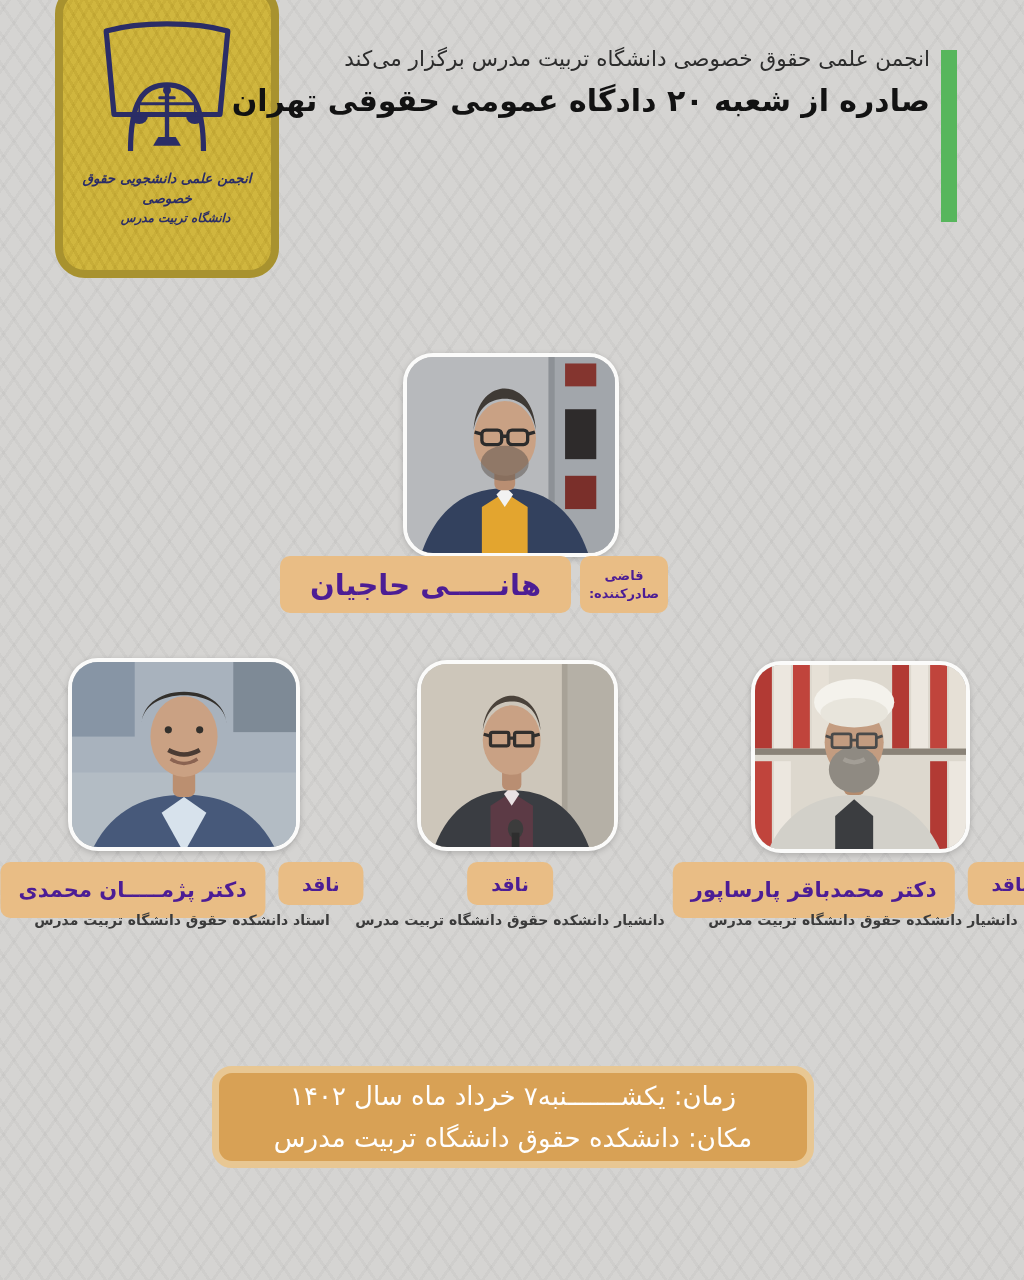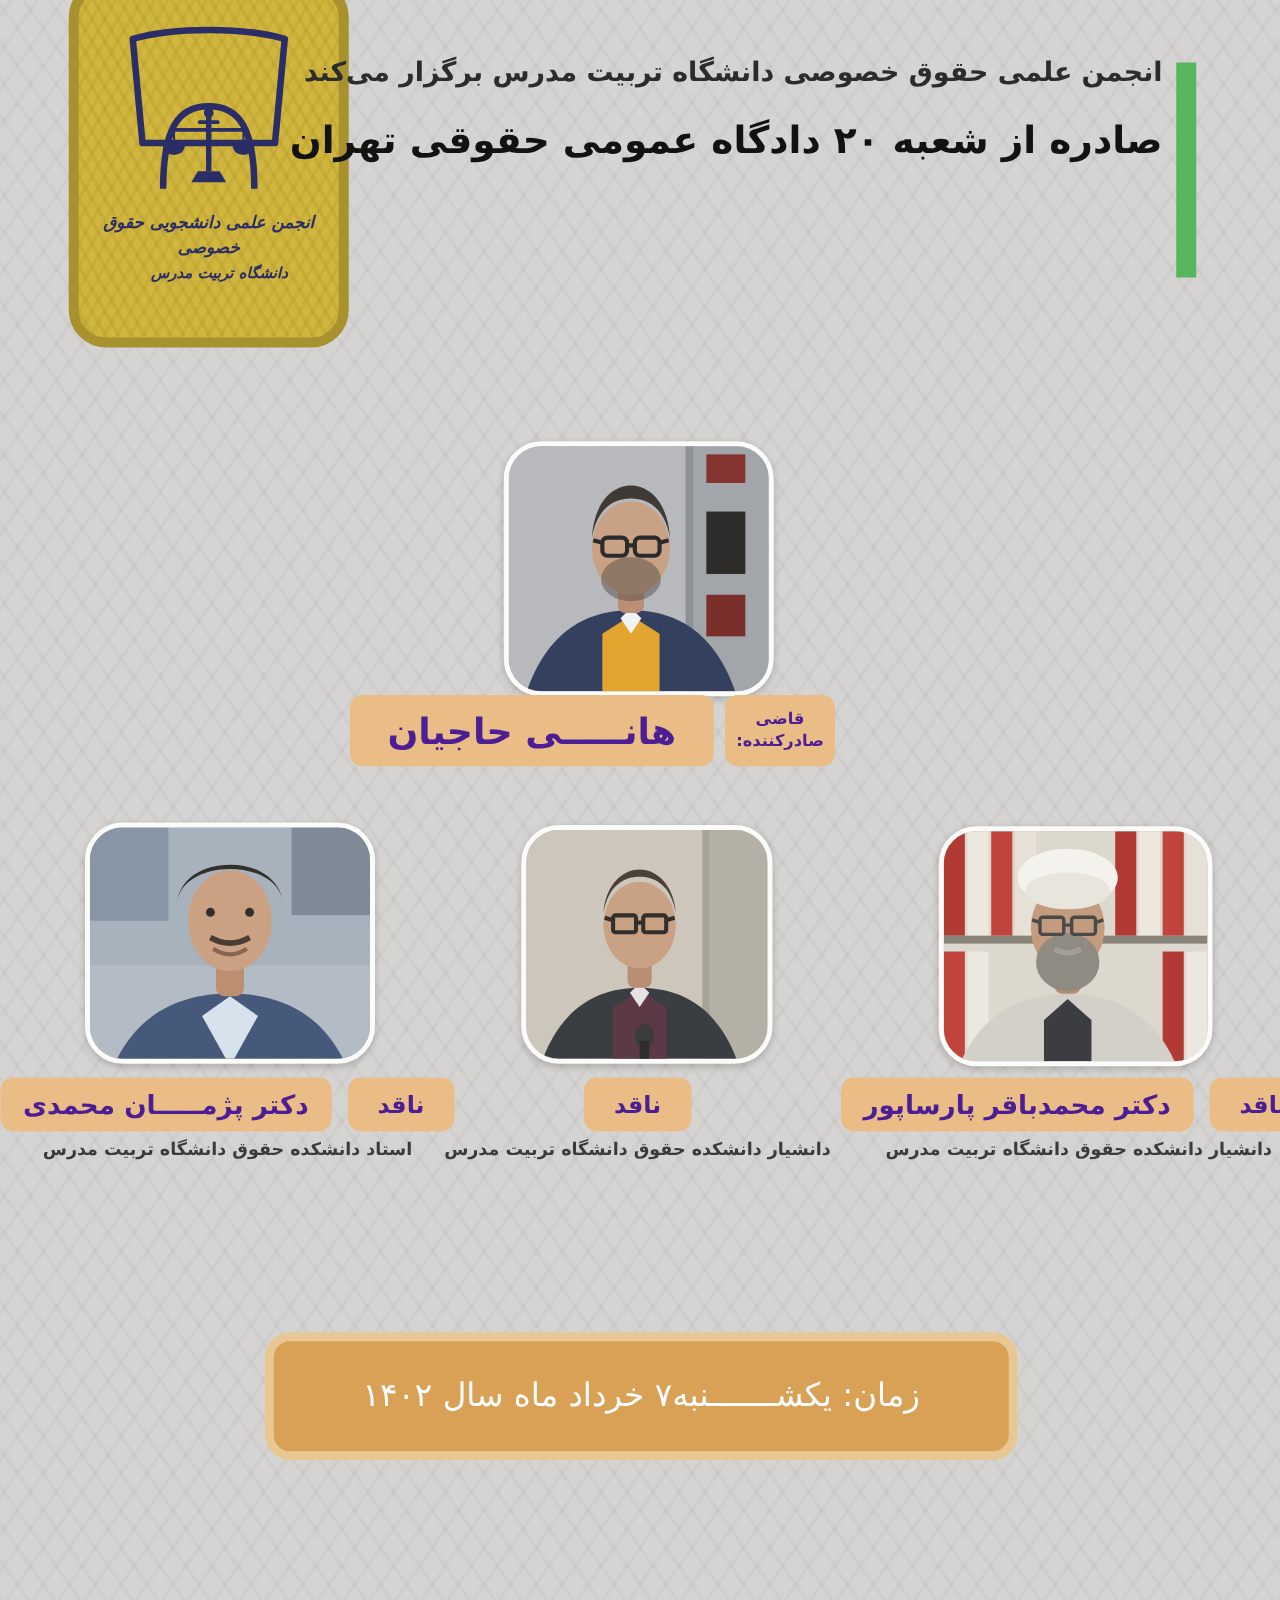--- a/index.html
+++ b/index.html
@@ -24,44 +24,44 @@
     padding-top:20px;
   }
   .badge .emblem{width:176px;height:152px;}
   .logo-text{direction:rtl;text-align:center;color:#2b2d66;line-height:1.5;margin-top:4px;}
   .logo-text .l1{font-size:13.5px;font-weight:bold;font-style:italic;}
   .logo-text .l2{font-size:12px;font-weight:bold;font-style:italic;padding-left:17px;}
 
   
   .accent-bar{position:absolute;right:67px;top:50px;width:16px;height:172px;background:#57b65c;}
   .header{position:absolute;right:94px;top:46px;width:840px;direction:rtl;text-align:right;color:#222;}
-  .header .h-line1{font-size:21.5px;font-weight:bold;color:#2c2c2c;letter-spacing:0;}
+  .header .h-line1{font-size:21.5px;font-weight:normal;color:#2c2c2c;letter-spacing:0;}
   .header .h-line2{font-size:27px;font-weight:bold;color:#121212;margin-top:48px;}
-  .header .h-line3{font-size:30px;font-weight:bold;color:#121212;margin-top:24px;}
+  .header .h-line3{font-size:30px;font-weight:bold;color:#121212;margin-top:12px;}
 
   
   .photo{
     position:absolute;border:4px solid #fbfbfa;border-radius:30px;overflow:hidden;
     box-shadow:0 2px 6px rgba(0,0,0,0.18);background:#bbb;
   }
   .photo svg{display:block;width:100%;height:100%;}
   .ph-judge{left:403px;top:353px;width:208px;height:196px;}
   .ph-left{left:68px;top:658px;width:224px;height:185px;}
   .ph-mid{left:417px;top:660px;width:193px;height:183px;}
   .ph-right{left:751px;top:661px;width:211px;height:184px;}
 
   
   .tan{background:#e9bd85;border-radius:10px;color:#4c1d95;display:flex;align-items:center;justify-content:center;}
   .judge-labels{position:absolute;right:356px;top:556px;display:flex;direction:rtl;gap:9px;}
   .judge-role{width:88px;height:57px;flex-direction:column;line-height:1.35;font-size:13px;font-weight:bold;text-align:left;}
   .judge-name{height:57px;padding:0 30px;font-size:29px;font-weight:bold;white-space:nowrap;}
 
   .critic-row{position:absolute;top:862px;display:flex;direction:rtl;gap:13px;transform:translateX(-50%);}
   .critic-role{height:43px;padding:0 24px;font-size:19px;font-weight:bold;}
-  .critic-name{height:43px;padding:0 18px;font-size:21px;font-weight:bold;white-space:nowrap;}
+  .critic-name{height:56px;padding:0 18px;font-size:21px;font-weight:bold;white-space:nowrap;}
   .row-left{left:182px;}  .row-mid{left:510px;}  .row-right{left:863px;}
 
   .critic-title{
     position:absolute;top:912px;transform:translateX(-50%);direction:rtl;
     font-size:14px;font-weight:bold;color:#3b3b3b;white-space:nowrap;
   }
   .t-left{left:182px;text-align:center;} .t-mid{left:510px;} .t-right{left:863px;}
 
   
   .footer-box{
@@ -230,15 +230,16 @@
     <div class="tan critic-role">ناقد</div>
     <div class="tan critic-name">دکتر محمدباقر پارساپور</div>
   </div>
 
   <div class="critic-title t-left">استاد دانشکده حقوق دانشگاه تربیت مدرس</div>
   <div class="critic-title t-mid">دانشیار دانشکده حقوق دانشگاه تربیت مدرس</div>
   <div class="critic-title t-right">دانشیار دانشکده حقوق دانشگاه تربیت مدرس</div>
 
   <div class="footer-box">
     <div class="f-line">زمان: یکشـــــــنبه۷ خرداد ماه سال ۱۴۰۲</div>
+    <div class="f-line">مکان: دانشکده حقوق دانشگاه تربیت مدرس</div>
   </div>
 
 </div>
 
 </body></html>

